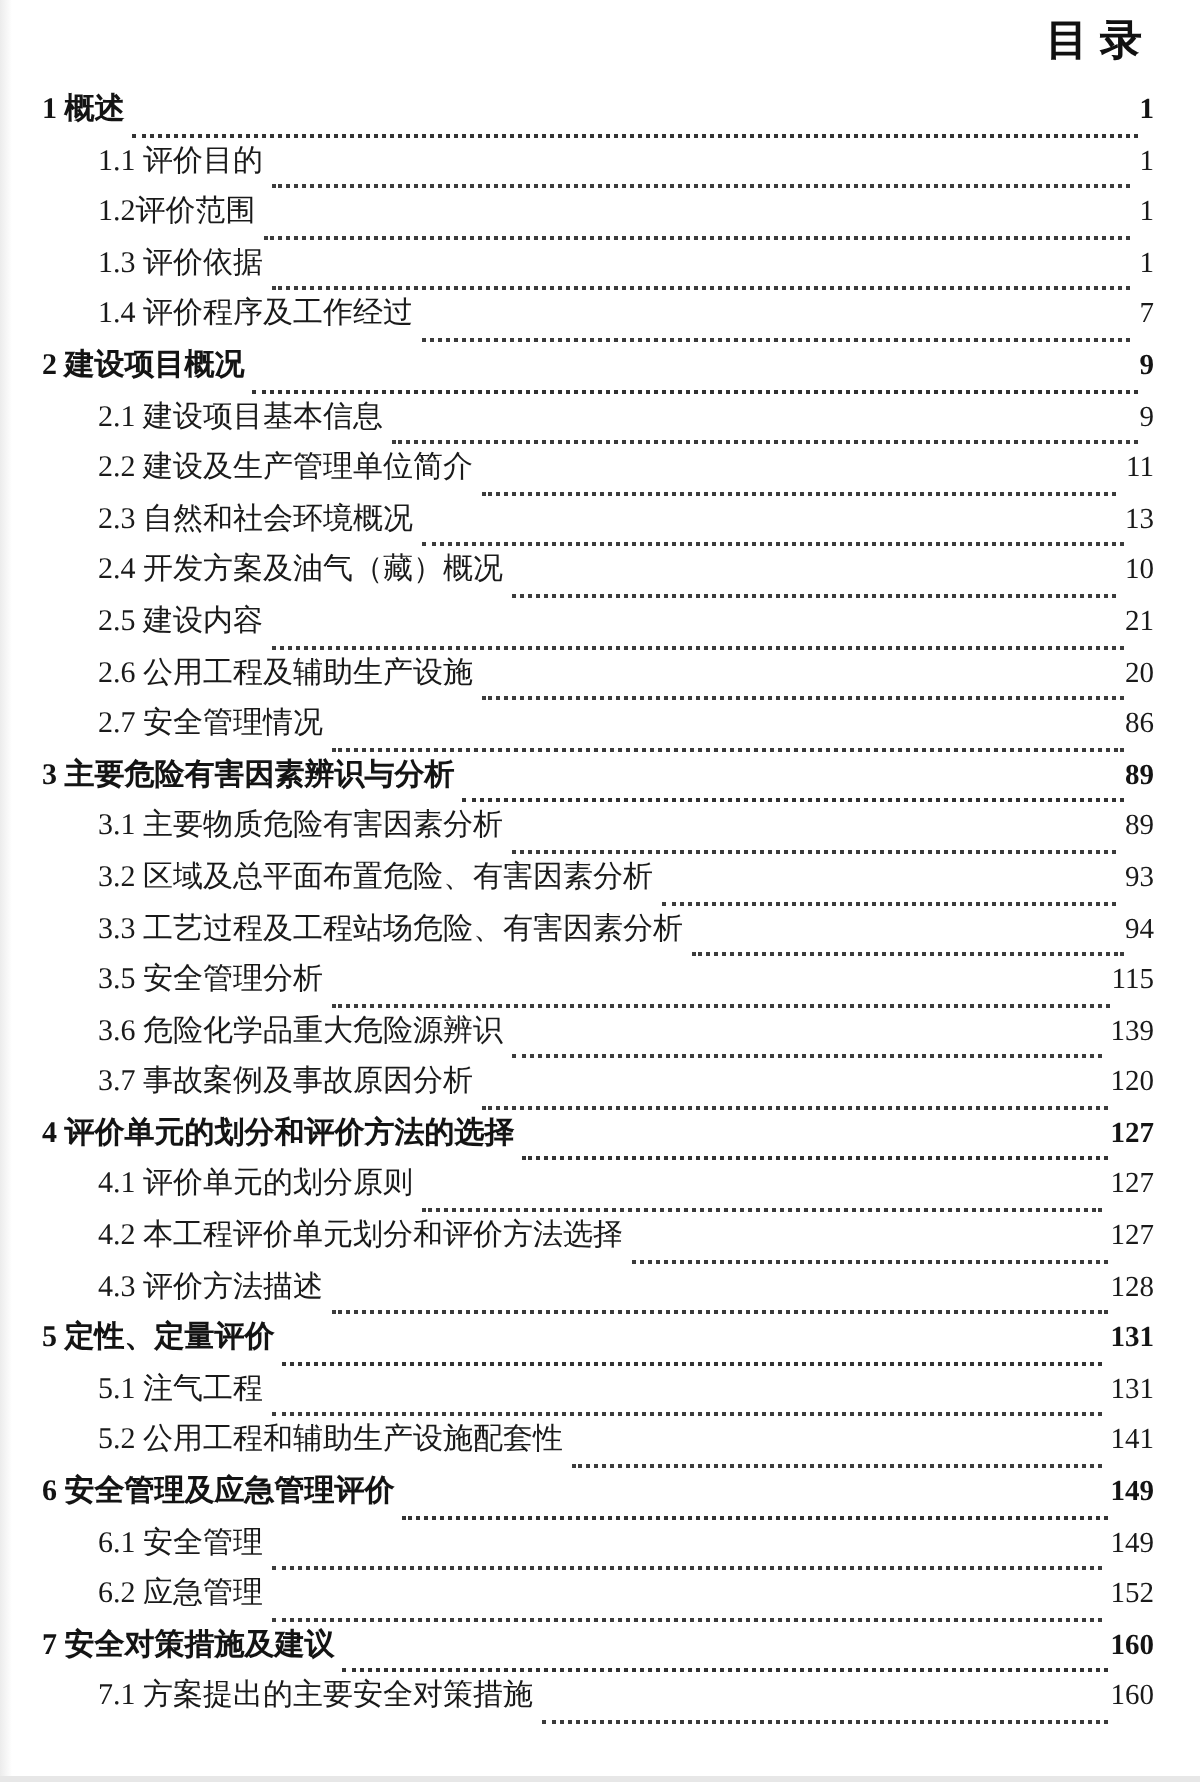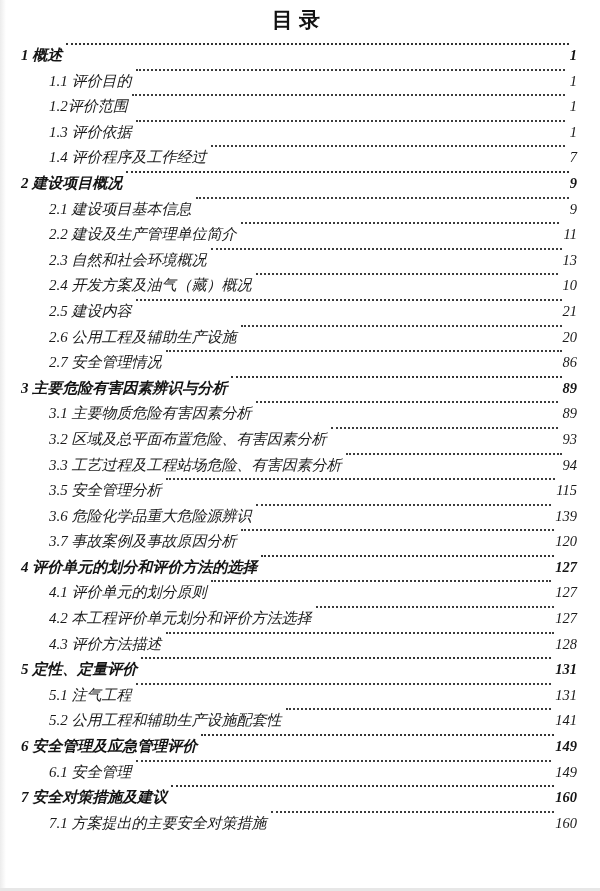--- a/index.html
+++ b/index.html
@@ -16,39 +16,38 @@
     color: #1a1a1a;
   }
   .page {
     position: relative;
     box-sizing: border-box;
     width: 600px;
     height: 891px;
     padding: 6px 23px 0 21px;
   }
   .title {
-    text-align: center;
+    text-align: right;
     font-size: 21px;
     font-weight: 700;
     letter-spacing: 6px;
     line-height: 28px;
     margin: 0 0 9px 0;
     color: #111111;
   }
   .toc-list {
     width: 100%;
   }
   .row {
     display: flex;
-    align-items: flex-start;
+    align-items: flex-end;
     height: 25.6px;
     line-height: 25.6px;
     font-size: 15px;
     white-space: nowrap;
-    font-style: italic;
   }
   .row.lvl1 {
     font-weight: 700;
     color: #141414;
   }
   .row.lvl2 {
     padding-left: 28px;
     font-weight: 400;
   }
   .lbl {
@@ -264,20 +263,25 @@
     <span class="leader"></span>
     <span class="pg">149</span>
   </div>
 
   <div class="row lvl2">
     <span class="lbl">6.1 安全管理</span>
     <span class="leader"></span>
     <span class="pg"> 149</span>
   </div>
 
+  <div class="row lvl2">
+    <span class="lbl">6.2 应急管理</span>
+    <span class="leader"></span>
+    <span class="pg"> 152</span>
+  </div>
 
   <div class="row lvl1">
     <span class="lbl">7 安全对策措施及建议</span>
     <span class="leader"></span>
     <span class="pg">160</span>
   </div>
 
   <div class="row lvl2">
     <span class="lbl">7.1 方案提出的主要安全对策措施</span>
     <span class="leader"></span>

